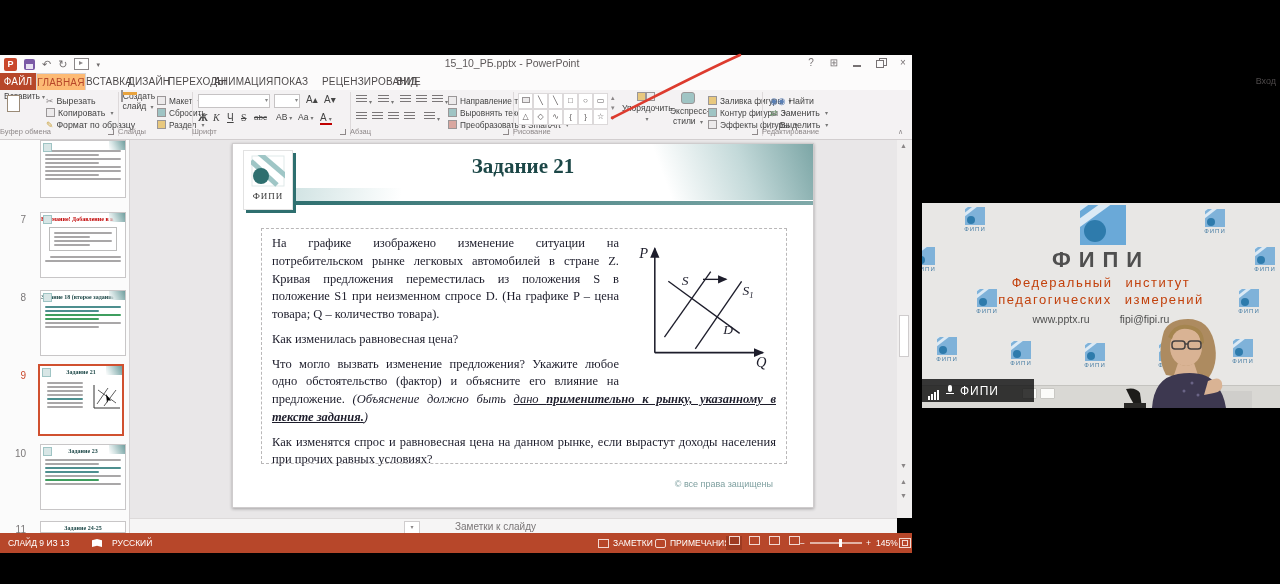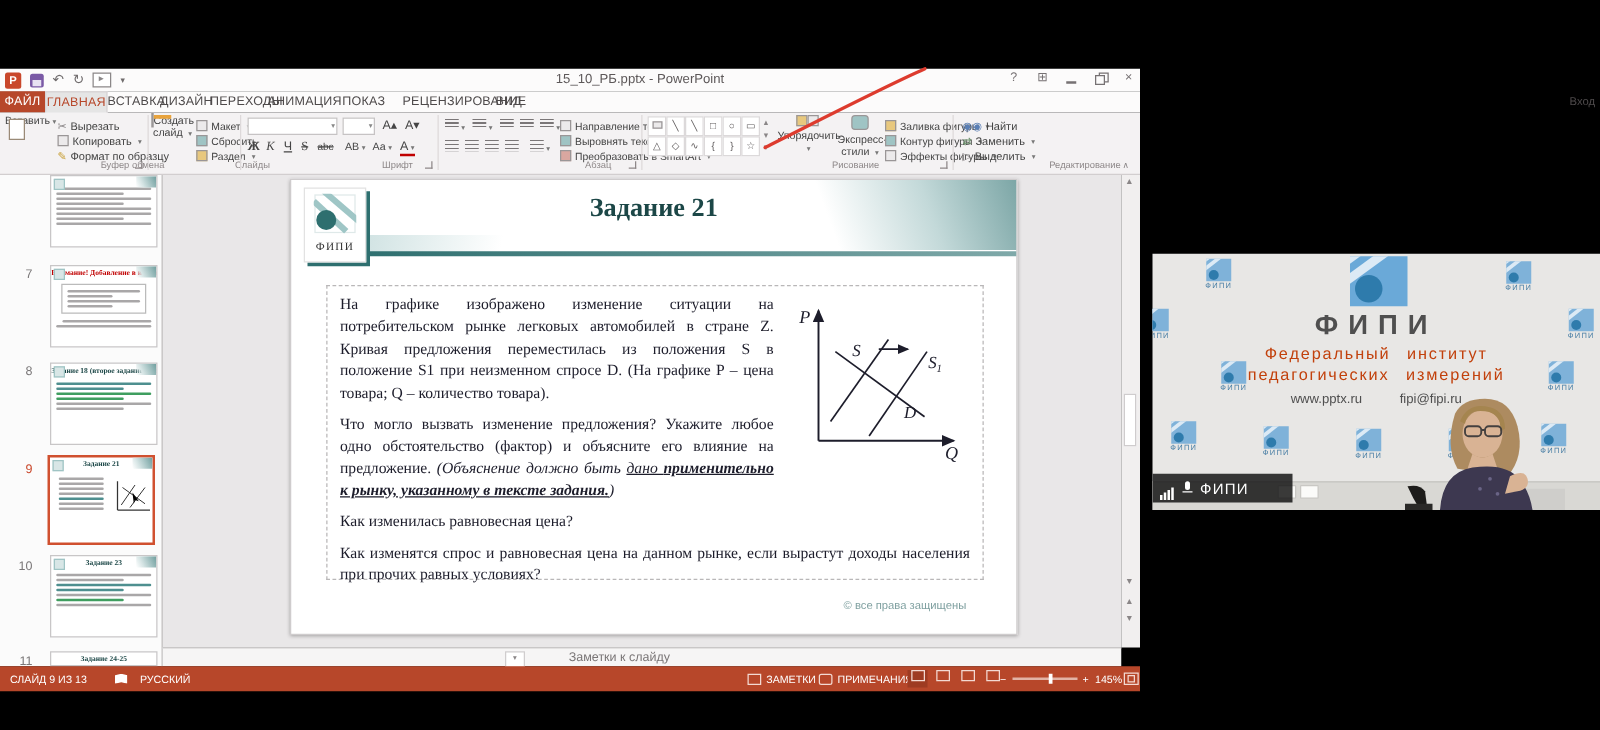--- a/index.html
+++ b/index.html
@@ -22,27 +22,27 @@
   .winbtns{right:2px;top:1px;display:flex;gap:9px;align-items:center;color:#767173;font-size:10px;}
   .wb{width:14px;height:14px;text-align:center;line-height:14px;}
   .wb-min{position:relative;} .wb-min:after{content:"";position:absolute;left:3px;top:9px;width:8px;height:1.6px;background:#767173;}
   .wb-rest{position:relative;} .wb-rest:after{content:"";position:absolute;left:3px;top:4px;width:6px;height:6px;border:1px solid #767173;background:#fcfbfb;}
   .wb-rest:before{content:"";position:absolute;left:6px;top:2px;width:6px;height:6px;border:1px solid #767173;}
 
   
   .tabstrip{left:0;top:73px;width:912px;height:17px;background:#fcfbfb;}
   .tab{position:absolute;top:0;height:17px;line-height:17px;font-size:10px;color:#4e4a4b;text-align:center;letter-spacing:.2px;}
   .tab.file{background:#b7472a;color:#fff;}
-  .tab.active{background:#e5e5e5;color:#b7472a;border:1px solid #d8d4d5;border-bottom:none;box-sizing:border-box;height:18px;}
+  .tab.active{background:#fdba74;color:#b7472a;border:1px solid #d8d4d5;border-bottom:none;box-sizing:border-box;height:18px;}
   .signin{right:4px;top:76px;font-size:9px;color:#4e4a4b;}
 
   
   .ribbon{left:0;top:90px;width:912px;height:50px;background:#f4f2f3;border-bottom:1px solid #d2cecf;box-sizing:border-box;}
   .gsep{position:absolute;top:2px;width:1px;height:44px;background:#ddd9da;}
-  .glabel{position:absolute;top:37px;font-size:7.5px;color:#8e8889;text-align:center;padding-left:47px;}
+  .glabel{position:absolute;top:37px;font-size:7.5px;color:#8e8889;}
   .launcher{position:absolute;top:39px;width:5px;height:5px;border-right:1px solid #8e8889;border-bottom:1px solid #8e8889;}
   .bigbtn{position:absolute;top:2px;text-align:center;font-size:8.5px;color:#444;line-height:1.15;}
   .smbtn{position:absolute;height:11px;font-size:8.8px;color:#444;white-space:nowrap;display:flex;align-items:center;gap:3px;}
   .dd:after{content:"▾";font-size:6px;color:#777;margin-left:2px;}
   .mi{display:inline-block;width:9px;height:9px;border:1px solid #9a9697;background:#eceaeb;box-sizing:border-box;}
   .mi.gold{background:#e8c87e;} .mi.teal{background:#9fc4c4;} .mi.rose{background:#d9a7a0;}
   .clipicon{width:17px;height:22px;background:#b78356;border-radius:2px;margin:0 auto;position:relative;}
   .clipicon:after{content:"";position:absolute;left:3px;top:4px;width:11px;height:15px;background:#fff;border:1px solid #9a8a77;}
   .pageicon{width:18px;height:14px;background:#fff;border:1px solid #9a9697;margin:0 auto;position:relative;}
   .pageicon:after{content:"";position:absolute;left:1px;top:1px;width:14px;height:3px;background:#e8a33d;}
@@ -435,22 +435,22 @@
         <line x1="64" y1="118" x2="112" y2="48" stroke="#1d1d2b" stroke-width="1.4"></line>
         <line x1="36" y1="48" x2="110" y2="102" stroke="#1d1d2b" stroke-width="1.4"></line>
         <line x1="72" y1="46" x2="96" y2="46" stroke="#1d1d2b" stroke-width="1.4" marker-end="url(#ah)"></line>
         <text x="6" y="24" font-family="Liberation Serif,serif" font-style="italic" font-size="15" fill="#1d1d2b"><tspan>P</tspan></text>
         <text x="127" y="137" font-family="Liberation Serif,serif" font-style="italic" font-size="15" fill="#1d1d2b"><tspan>Q</tspan></text>
         <text x="50" y="52" font-family="Liberation Serif,serif" font-style="italic" font-size="14" fill="#1d1d2b"><tspan>S</tspan></text>
         <text x="113" y="62" font-family="Liberation Serif,serif" font-style="italic" font-size="14" fill="#1d1d2b"><tspan>S</tspan><tspan font-size="9" dy="3">1</tspan></text>
         <text x="93" y="103" font-family="Liberation Serif,serif" font-style="italic" font-size="14" fill="#1d1d2b"><tspan>D</tspan></text>
       </svg>
       <p>На графике изображено изменение ситуации на потребительском рынке легковых автомобилей в стране Z. Кривая предложения переместилась из положения S в положение S1 при неизменном спросе D. (На графике P – цена товара; Q – количество товара).</p>
+      <p>Как изменилась равновесная цена?</p>
       <p><span>Что могло вызвать изменение предложения? Укажите любое одно обстоятельство (фактор) и объясните его влияние на предложение. </span><span class="em-i">(Объяснение должно быть </span><span class="em-u">дано </span><span class="em-bu">применительно к рынку, указанному в тексте задания.</span><span class="em-i">)</span></p>
-      <p>Как изменилась равновесная цена?</p>
       <p>Как изменятся спрос и равновесная цена на данном рынке, если вырастут доходы населения при прочих равных условиях?</p>
     </div>
     <div class="copyright">© все права защищены</div>
   </div>
 
   <div class="abs vscroll">
     <span class="sarrow" style="top:2px">▲</span>
     <div class="sthumb"></div>
     <span class="sarrow" style="top:322px">▼</span>
     <span class="sarrow" style="top:338px">▲</span>

